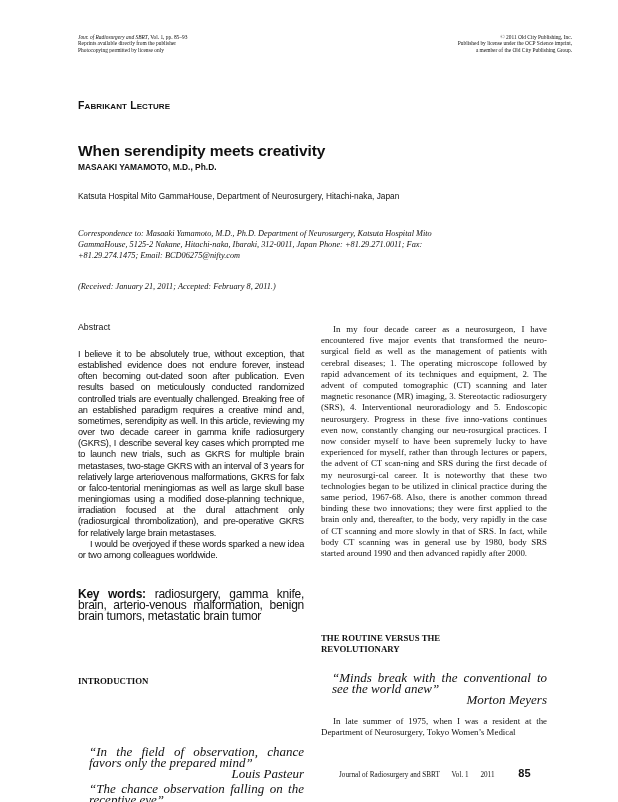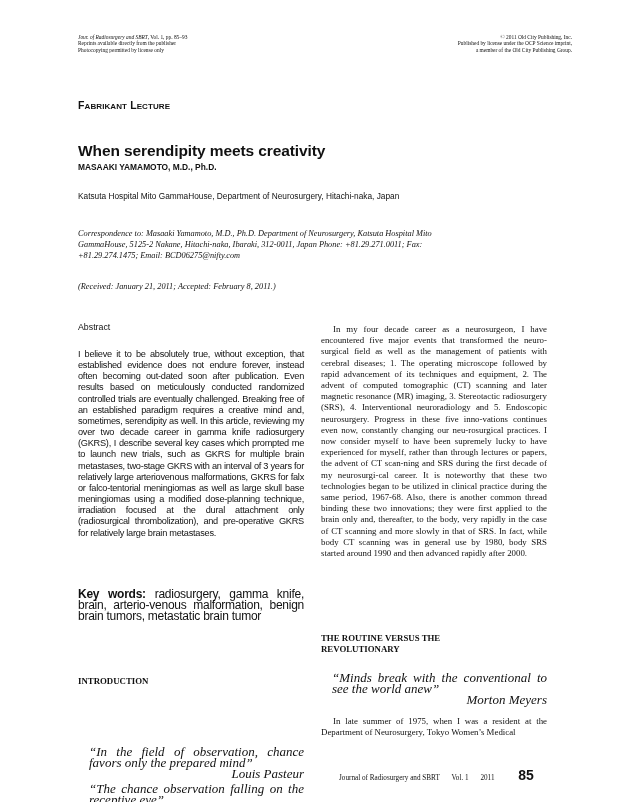--- a/index.html
+++ b/index.html
@@ -43,21 +43,21 @@
 
   .body-r { top: 324px; font-size: 8.85px; line-height: 11.2px; text-align: justify; }
   .body-r p { margin: 0; text-indent: 12px; }
 
   .routine-h { top: 633px; font-size: 8.8px; line-height: 11px; font-weight: bold; }
   .body-r2 { top: 716px; font-size: 8.85px; line-height: 11.2px; text-align: justify; }
   .body-r2 p { margin: 0; text-indent: 12px; }
 
   .footer { left: 339px; top: 767px; font-size: 7.2px; }
   .footer span { margin-right: 10px; }
-  .footer .pg { font-family: "Liberation Sans", "DejaVu Sans", sans-serif; font-weight: bold; font-size: 14px; margin-left: 12px; margin-right: 0; text-align: center; }
+  .footer .pg { font-family: "Liberation Sans", "DejaVu Sans", sans-serif; font-weight: bold; font-size: 11px; margin-left: 12px; margin-right: 0; text-align: center; }
 </style>
 </head>
 <body>
 
 <div class="abs serif hdr-left">
   <div><span class="it">Jour. of Radiosurgery and SBRT</span><span>, Vol. 1, pp. 85–93</span></div>
   <div>Reprints available directly from the publisher</div>
   <div>Photocopying permitted by license only</div>
 </div>
 <div class="abs serif hdr-right">
@@ -71,20 +71,21 @@
 <div class="abs sans title">When serendipity meets creativity</div>
 <div class="abs sans author">MASAAKI YAMAMOTO, M.D., Ph.D.</div>
 <div class="abs sans affil">Katsuta Hospital Mito GammaHouse, Department of Neurosurgery, Hitachi-naka, Japan</div>
 
 <div class="abs serif corr">Correspondence to: Masaaki Yamamoto, M.D., Ph.D. Department of Neurosurgery, Katsuta Hospital Mito GammaHouse, 5125-2 Nakane, Hitachi-naka, Ibaraki, 312-0011, Japan Phone: +81.29.271.0011; Fax: +81.29.274.1475; Email: BCD06275@nifty.com</div>
 <div class="abs serif received">(Received: January 21, 2011; Accepted: February 8, 2011.)</div>
 
 <div class="abs sans col-left abstract-h">Abstract</div>
 <div class="abs sans col-left abstract-body">
   <p>I believe it to be absolutely true, without exception, that established evidence does not endure forever, instead often becoming out-dated soon after publication. Even results based on meticulously conducted randomized controlled trials are eventually challenged. Breaking free of an established paradigm requires a creative mind and, sometimes, serendipity as well. In this article, reviewing my over two decade career in gamma knife radiosurgery (GKRS), I describe several key cases which prompted me to launch new trials, such as GKRS for multiple brain metastases, two-stage GKRS with an interval of 3 years for relatively large arteriovenous malformations, GKRS for falx or falco-tentorial meningiomas as well as large skull base meningiomas using a modified dose-planning technique, irradiation focused at the dural attachment only (radiosurgical thrombolization), and pre-operative GKRS for relatively large brain metastases.</p>
+  <p class="indent">I would be overjoyed if these words sparked a new idea or two among colleagues worldwide.</p>
 </div>
 
 <div class="abs sans col-left keywords"><b>Key words:</b><span> radiosurgery, gamma knife, brain, arterio-venous malformation, benign brain tumors, metastatic brain tumor</span></div>
 
 <div class="abs serif col-left intro-h">INTRODUCTION</div>
 
 <div class="abs serif col-left epi epi1">
   <div class="q">“In the field of observation, chance favors only the prepared mind”</div>
   <div class="a">Louis Pasteur</div>
   <div class="q" style="margin-top:3px;">“The chance observation falling on the receptive eye”</div>

